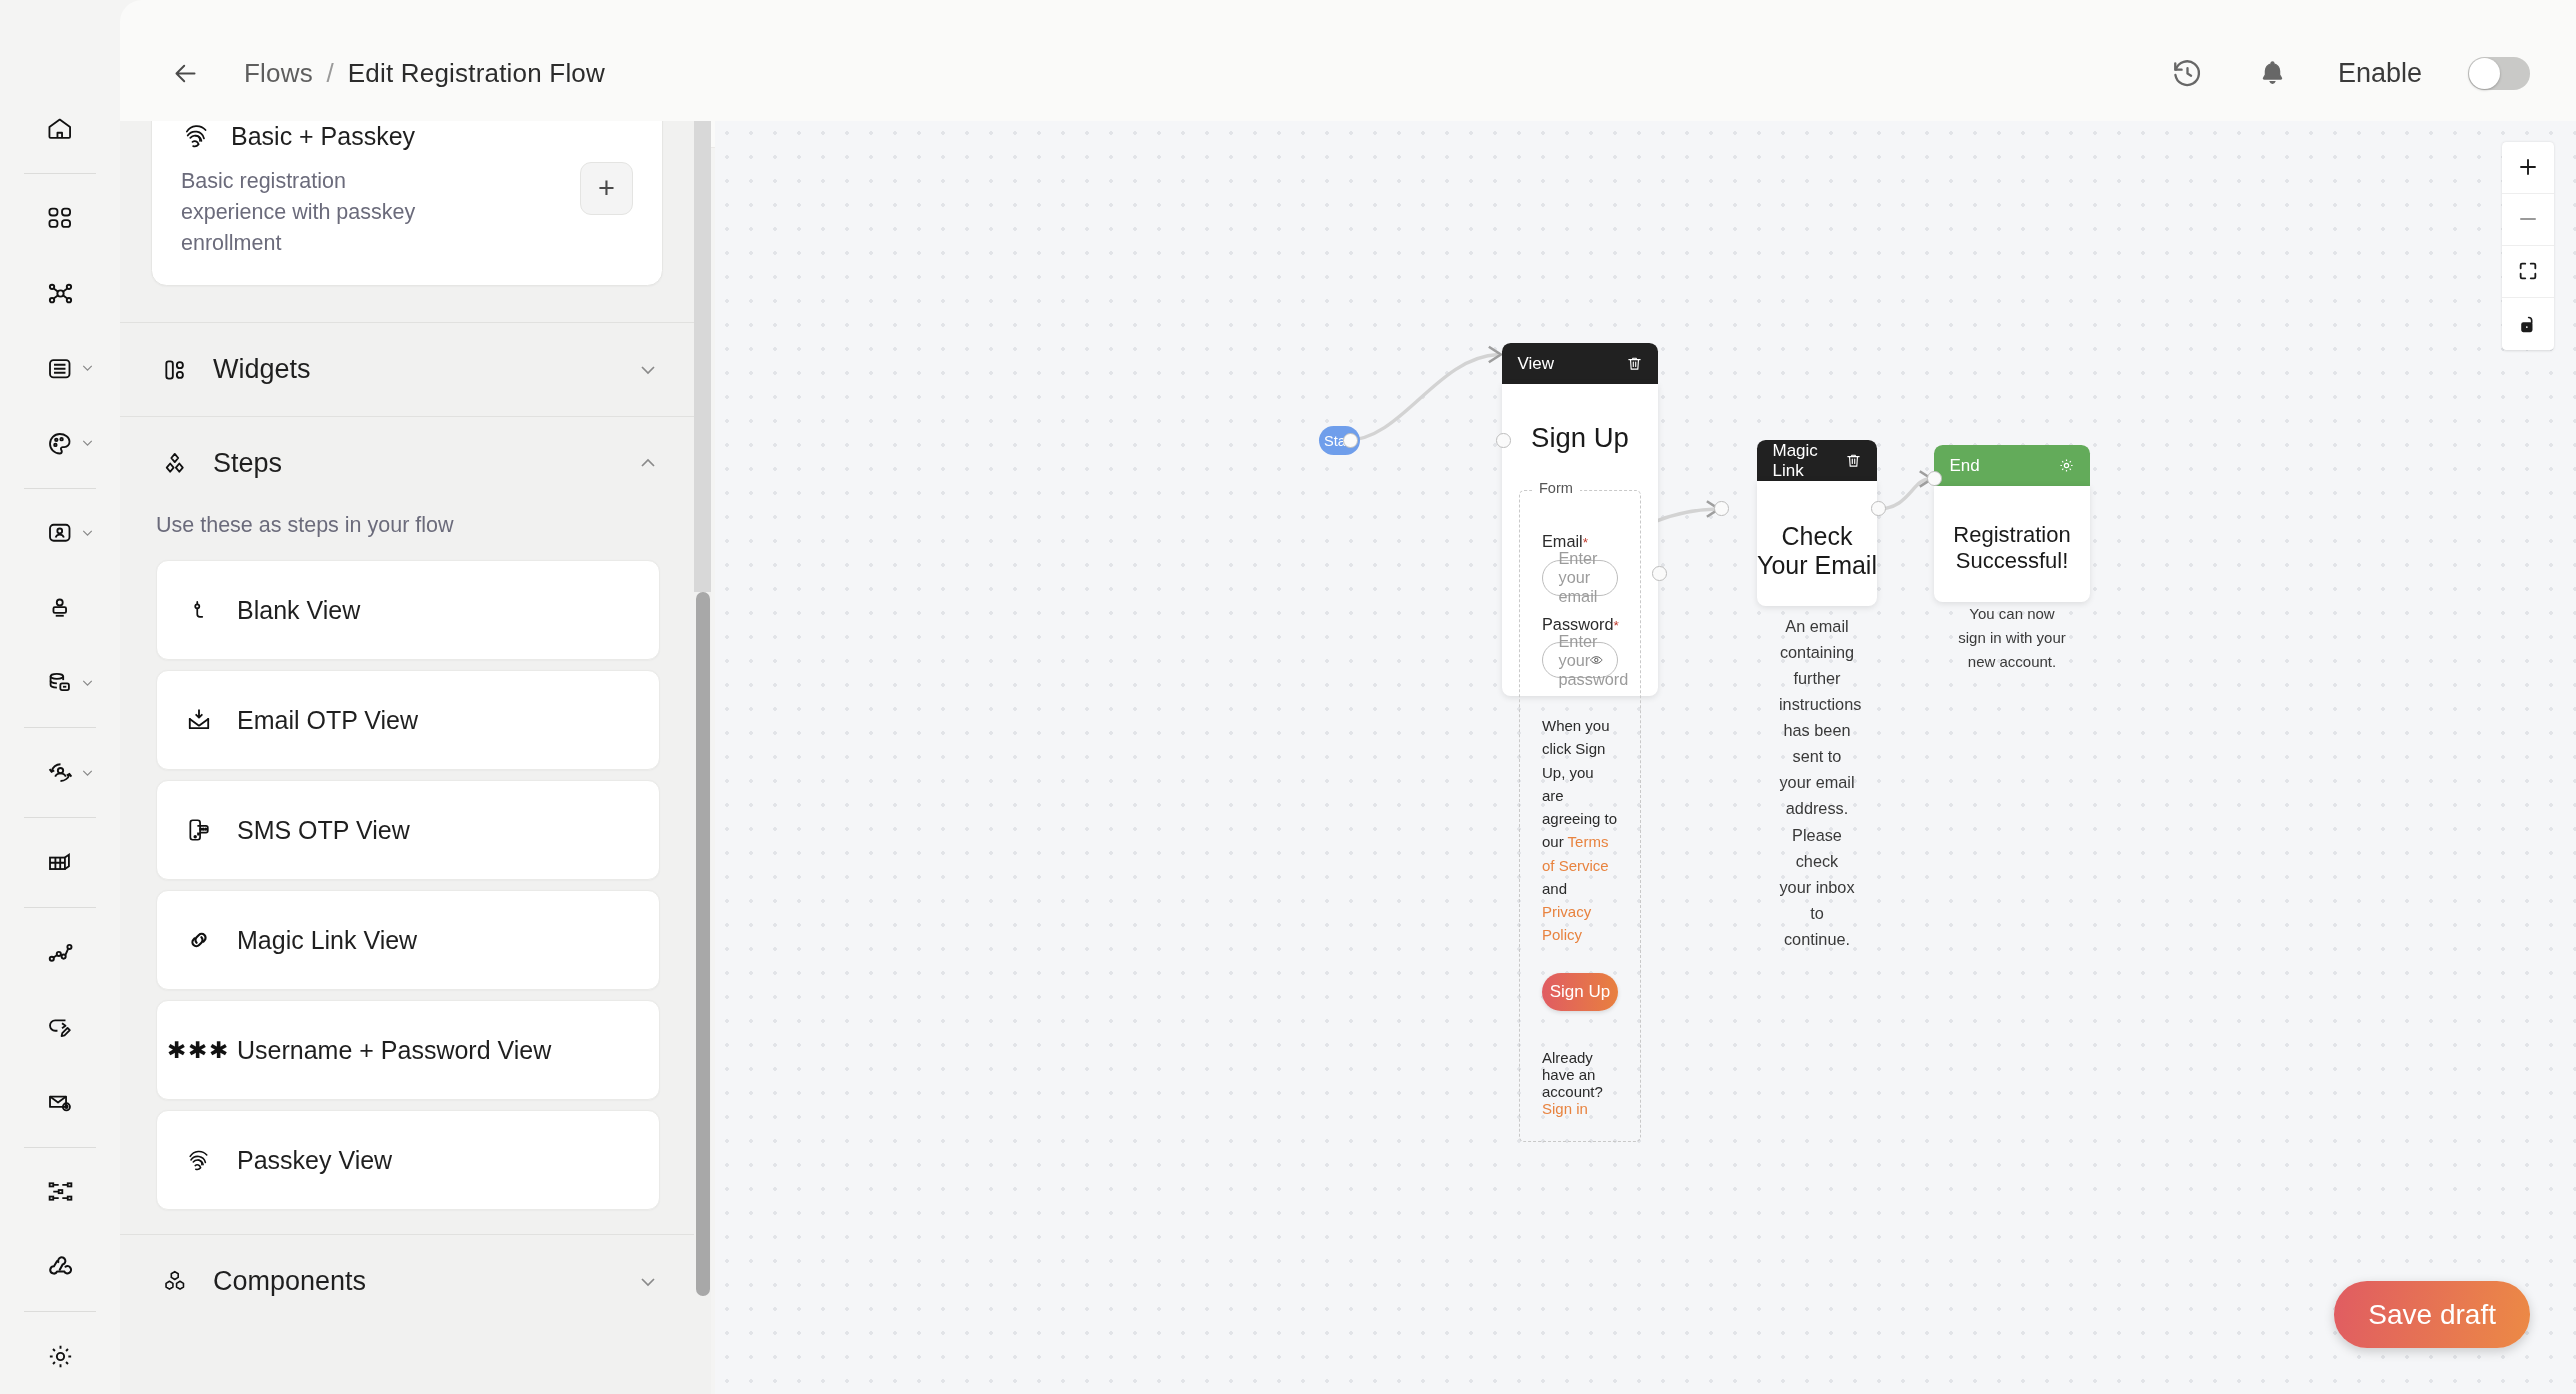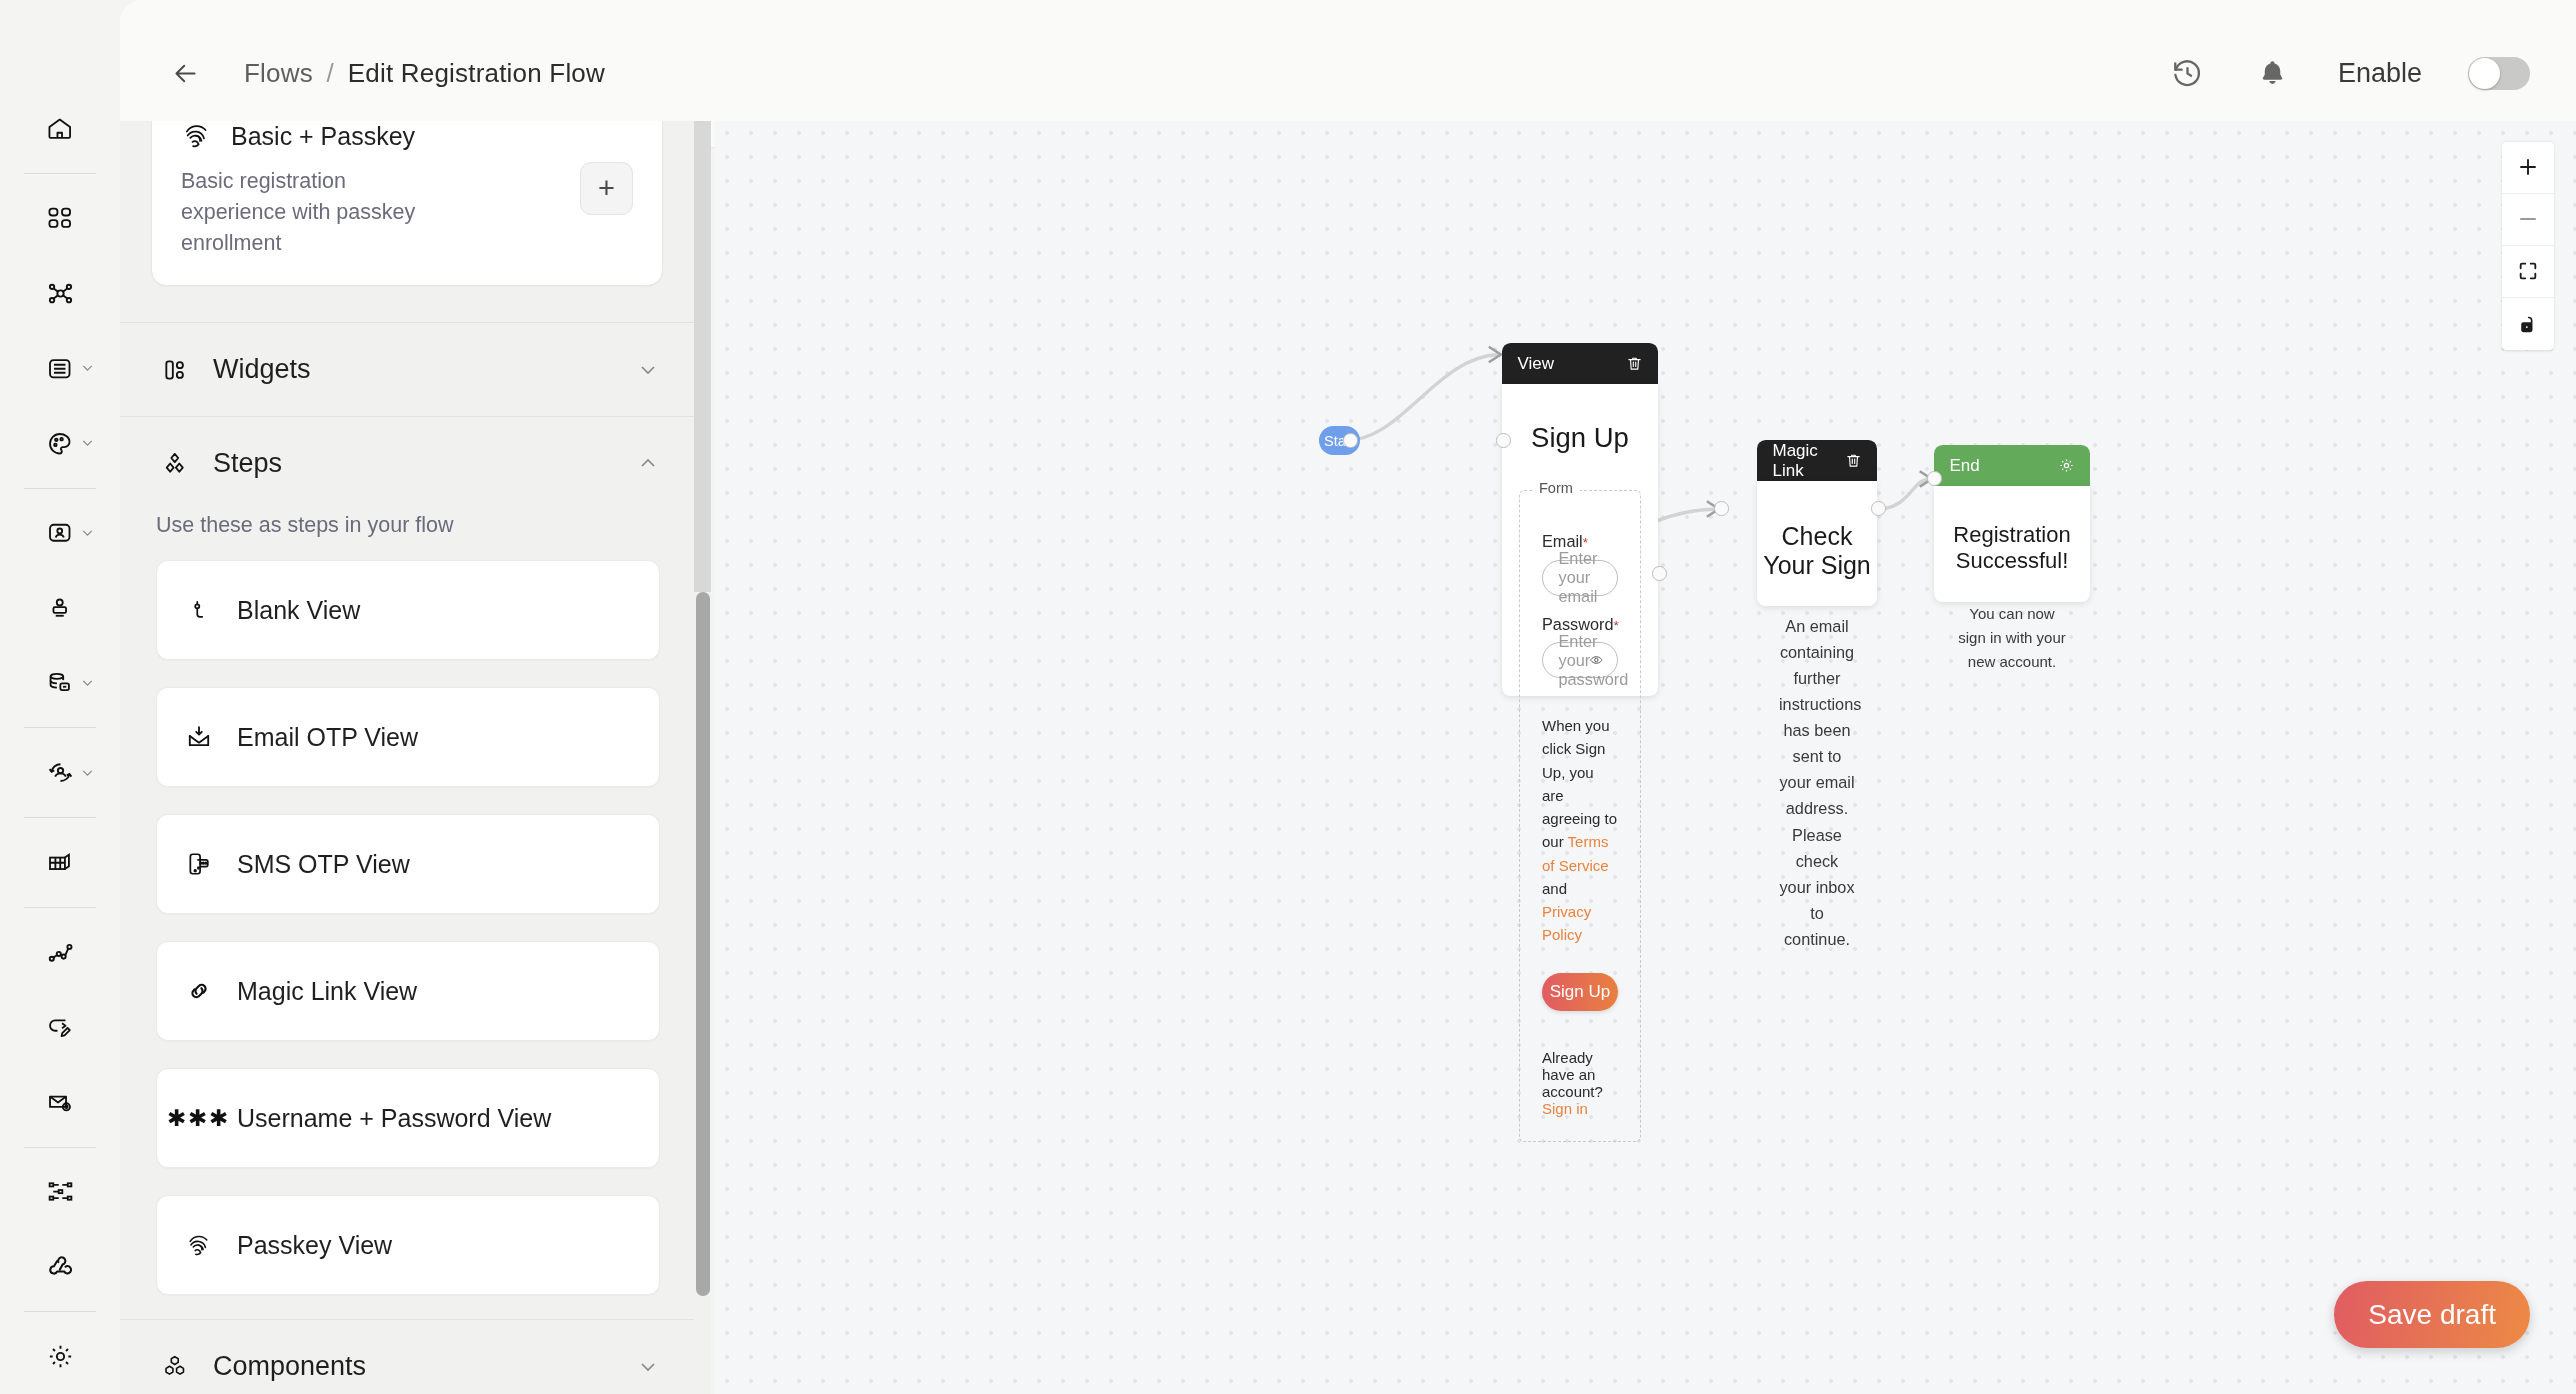--- a/index.html
+++ b/index.html
@@ -86,21 +86,21 @@
 
   .sect-head {
     display: flex; align-items: center; padding: 31px 34px 31px 36px; cursor: pointer;
   }
   .sect-head .s-ico { width: 38px; display:flex; align-items:center; justify-content:center; }
   .sect-head .s-label { margin-left: 19px; font-size: 27px; color: #1f1f1f; }
   .sect-head .s-chev { margin-left: auto; }
 
   .steps-hint { padding: 3.4px 36px 22px 36px; font-size: 21.5px; color: #6b6b7b; }
 
-  .step-list { padding: 0 34px 24px 36px; display: flex; flex-direction: column; gap: 27px; }
+  .step-list { padding: 0 34px 24px 36px; display: flex; flex-direction: column; gap: 10px; }
   .step-card {
     background: #fff; border-radius: 12px; border: 0.9px solid #eaeae8;
     height: 100px; display: flex; align-items: center; padding-left: 22px;
     cursor: grab; box-shadow: 0 0.9px 1.7px rgba(0,0,0,.03);
   }
   .step-card .st-ico { width: 39px; display: flex; align-items: center; justify-content: center; }
   .step-card .st-label { margin-left: 19px; font-size: 25px; color: #1f1f1f; }
   .dots-ico { font-size: 23px; letter-spacing: 1.7px; color: #111; line-height: 1; }
 
   
@@ -692,21 +692,21 @@
       <span>Magic Link</span>
       <span class="h-act">
         <svg width="17" height="17" viewBox="0 0 24 24" fill="none" stroke="#fff" stroke-width="1.6" stroke-linecap="round" stroke-linejoin="round">
           <path d="M4 6.5h16M9.5 6.5V4.6h5v1.9"></path>
           <path d="M6.4 6.5 7.3 20h9.4l.9-13.5"></path>
           <path d="M10.3 10v6.3M13.7 10v6.3"></path>
         </svg>
       </span>
     </div>
     <div class="node-body" style="height:125px;">
-      <div class="simple-title">Check Your Sign</div>
+      <div class="simple-title">Check Your Email</div>
       <div class="simple-body">An email containing further instructions has been sent to your email address. Please check your inbox to continue.</div>
     </div>
   </div>
   <div class="port" style="left:999px; top:380px;"></div>
   <div class="port" style="left:1156px; top:380px;"></div>
 
   <div class="node" style="left:1219px; top:324px; width:156px;">
     <div class="node-head green">
       <span>End</span>
       <span class="h-act">

